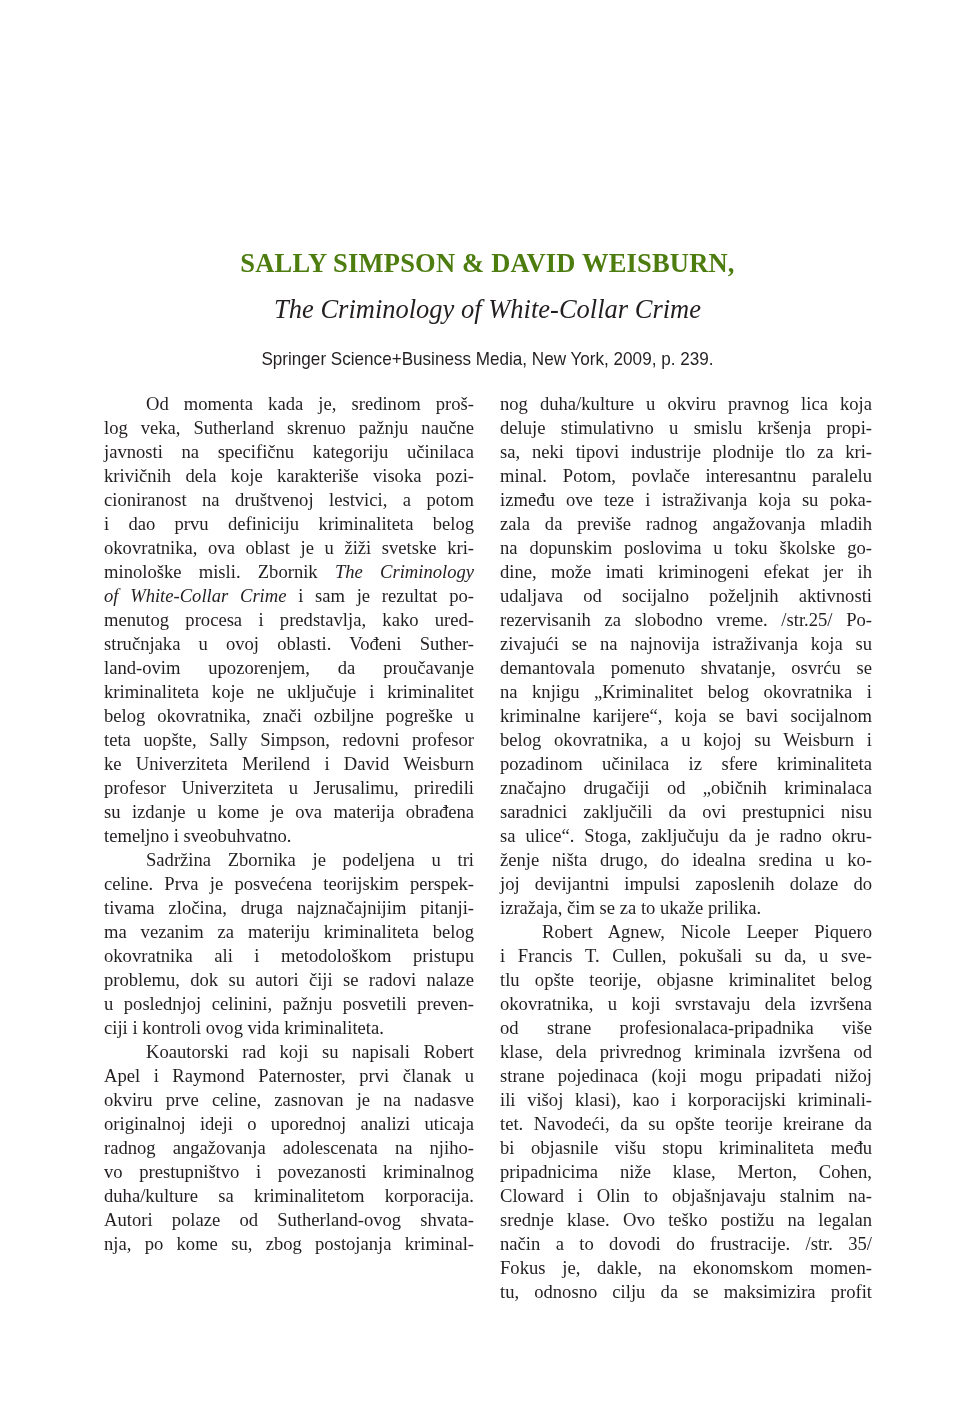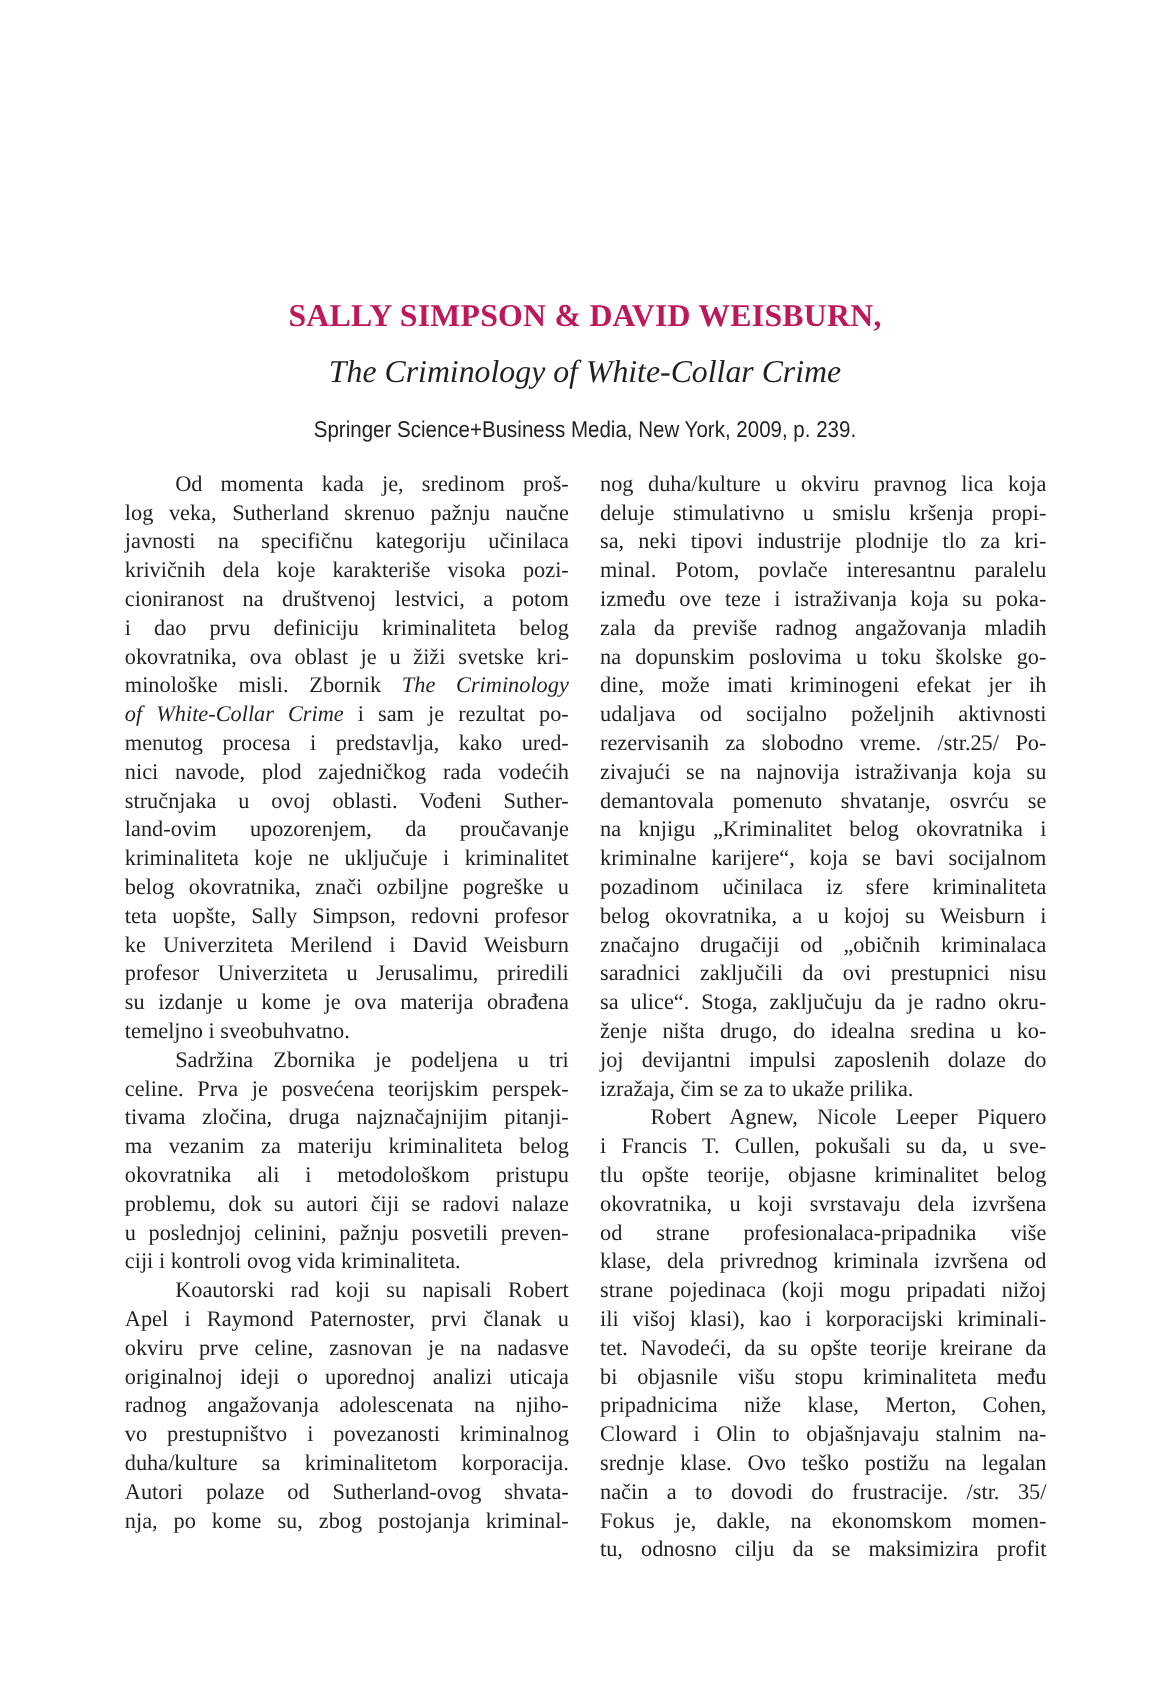--- a/index.html
+++ b/index.html
@@ -1,21 +1,21 @@
 <!DOCTYPE html>
 <html><head>
 <meta charset="utf-8">
 <style>
   html, body { margin: 0; padding: 0; background: #ffffff; }
   body { width: 975px; height: 1418px; position: relative; overflow: hidden; color: #231f20; }
   .page { position: absolute; left: 0; top: 0; width: 975px; height: 1418px; background: #ffffff; }
   .authors {
     position: absolute; left: 0; width: 975px; top: 246px; text-align: center;
     font-family: "Liberation Serif", "DejaVu Serif", serif; font-weight: bold;
-    font-size: 26.5px; letter-spacing: 0.2px; line-height: 34px; color: #be185d;
+    font-size: 26.5px; letter-spacing: 0.2px; line-height: 34px; color: #4d7c0f;
   }
   .book-title {
     position: absolute; left: 0; width: 975px; top: 292px; text-align: center;
     font-family: "Liberation Serif", "DejaVu Serif", serif; font-style: italic;
     font-size: 26.5px; line-height: 34px; color: #231f20;
   }
   .publisher {
     position: absolute; left: 0; width: 975px; top: 347px; text-align: center;
     font-family: "Liberation Sans", "DejaVu Sans", sans-serif;
     font-size: 19px; line-height: 24px; color: #231f20; transform: scaleX(0.9); transform-origin: 487px 0;
@@ -44,21 +44,20 @@
       <div class="line indent"><span>Od momenta kada je, sredinom proš-</span></div>
       <div class="line"><span>log veka, Sutherland skrenuo pažnju naučne</span></div>
       <div class="line"><span>javnosti na specifičnu kategoriju učinilaca</span></div>
       <div class="line"><span>krivičnih dela koje karakteriše visoka pozi-</span></div>
       <div class="line"><span>cioniranost na društvenoj lestvici, a potom</span></div>
       <div class="line"><span>i dao prvu definiciju kriminaliteta belog</span></div>
       <div class="line"><span>okovratnika, ova oblast je u žiži svetske kri-</span></div>
       <div class="line"><span>minološke misli. Zbornik </span><i>The Criminology</i></div>
       <div class="line"><i>of White-Collar Crime</i><span> i sam je rezultat po-</span></div>
       <div class="line"><span>menutog procesa i predstavlja, kako ured-</span></div>
-      <div class="line"><span>nici navode, plod zajedničkog rada vodećih</span></div>
       <div class="line"><span>stručnjaka u ovoj oblasti. Vođeni Suther-</span></div>
       <div class="line"><span>land-ovim upozorenjem, da proučavanje</span></div>
       <div class="line"><span>kriminaliteta koje ne uključuje i kriminalitet</span></div>
       <div class="line"><span>belog okovratnika, znači ozbiljne pogreške u</span></div>
       <div class="line"><span>teta uopšte, Sally Simpson, redovni profesor</span></div>
       <div class="line"><span>ke Univerziteta Merilend i David Weisburn</span></div>
       <div class="line"><span>profesor Univerziteta u Jerusalimu, priredili</span></div>
       <div class="line"><span>su izdanje u kome je ova materija obrađena</span></div>
       <div class="line last"><span>temeljno i sveobuhvatno.</span></div>
       <div class="line indent"><span>Sadržina Zbornika je podeljena u tri</span></div>
@@ -87,22 +86,22 @@
       <div class="line"><span>između ove teze i istraživanja koja su poka-</span></div>
       <div class="line"><span>zala da previše radnog angažovanja mladih</span></div>
       <div class="line"><span>na dopunskim poslovima u toku školske go-</span></div>
       <div class="line"><span>dine, može imati kriminogeni efekat jer ih</span></div>
       <div class="line"><span>udaljava od socijalno poželjnih aktivnosti</span></div>
       <div class="line"><span>rezervisanih za slobodno vreme. /str.25/ Po-</span></div>
       <div class="line"><span>zivajući se na najnovija istraživanja koja su</span></div>
       <div class="line"><span>demantovala pomenuto shvatanje, osvrću se</span></div>
       <div class="line"><span>na knjigu „Kriminalitet belog okovratnika i</span></div>
       <div class="line"><span>kriminalne karijere“, koja se bavi socijalnom</span></div>
+      <div class="line"><span>belog okovratnika, a u kojoj su Weisburn i</span></div>
       <div class="line"><span>pozadinom učinilaca iz sfere kriminaliteta</span></div>
-      <div class="line"><span>belog okovratnika, a u kojoj su Weisburn i</span></div>
       <div class="line"><span>značajno drugačiji od „običnih kriminalaca</span></div>
       <div class="line"><span>saradnici zaključili da ovi prestupnici nisu</span></div>
       <div class="line"><span>sa ulice“. Stoga, zaključuju da je radno okru-</span></div>
       <div class="line"><span>ženje ništa drugo, do idealna sredina u ko-</span></div>
       <div class="line"><span>joj devijantni impulsi zaposlenih dolaze do</span></div>
       <div class="line last"><span>izražaja, čim se za to ukaže prilika.</span></div>
       <div class="line indent"><span>Robert Agnew, Nicole Leeper Piquero</span></div>
       <div class="line"><span>i Francis T. Cullen, pokušali su da, u sve-</span></div>
       <div class="line"><span>tlu opšte teorije, objasne kriminalitet belog</span></div>
       <div class="line"><span>okovratnika, u koji svrstavaju dela izvršena</span></div>

